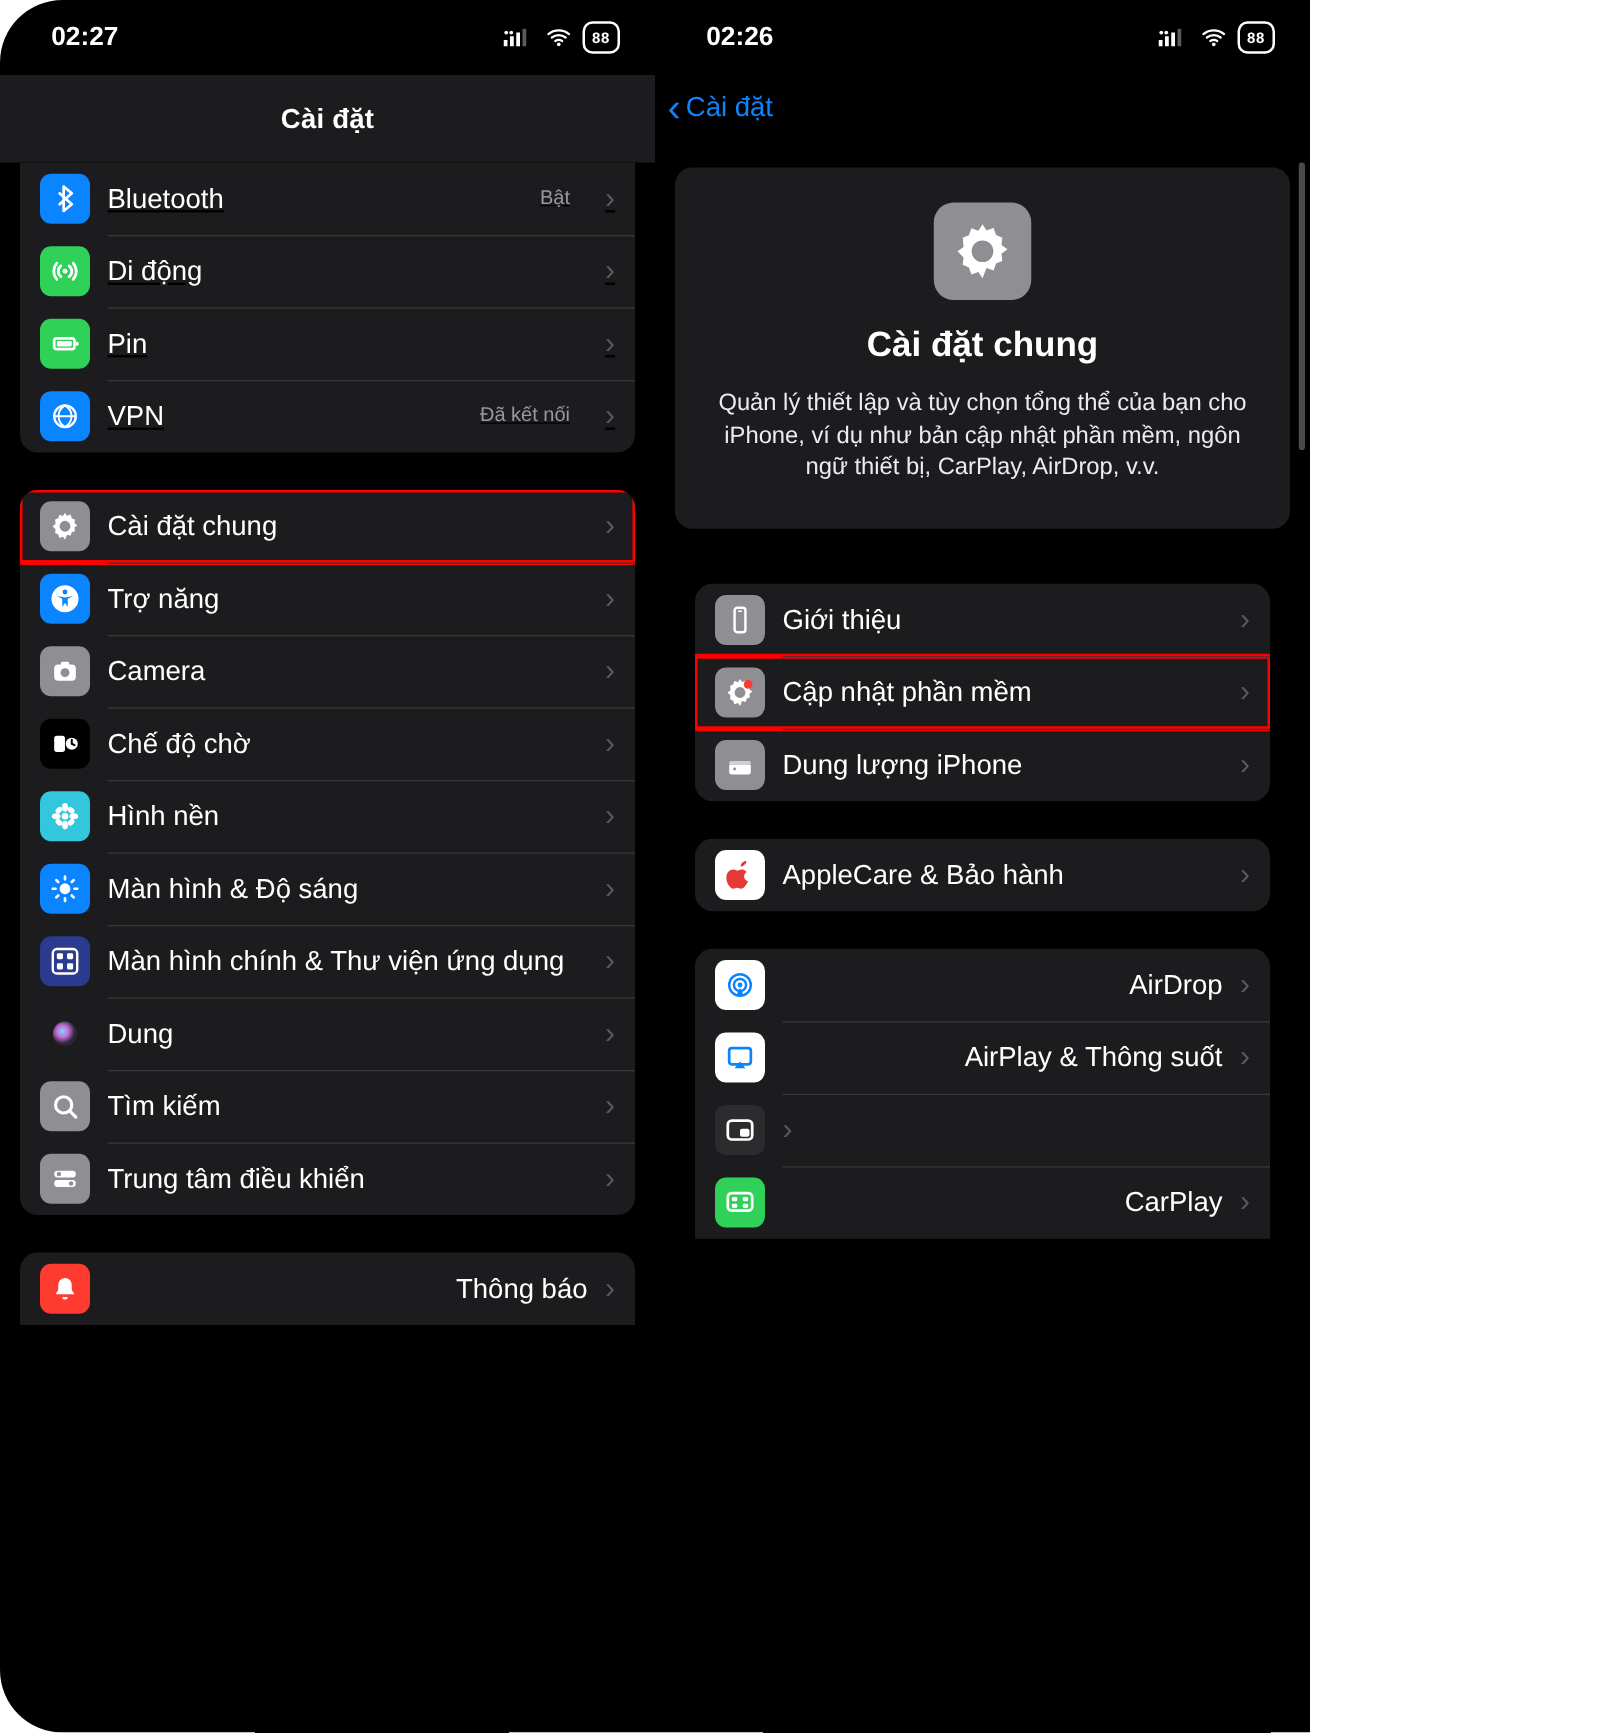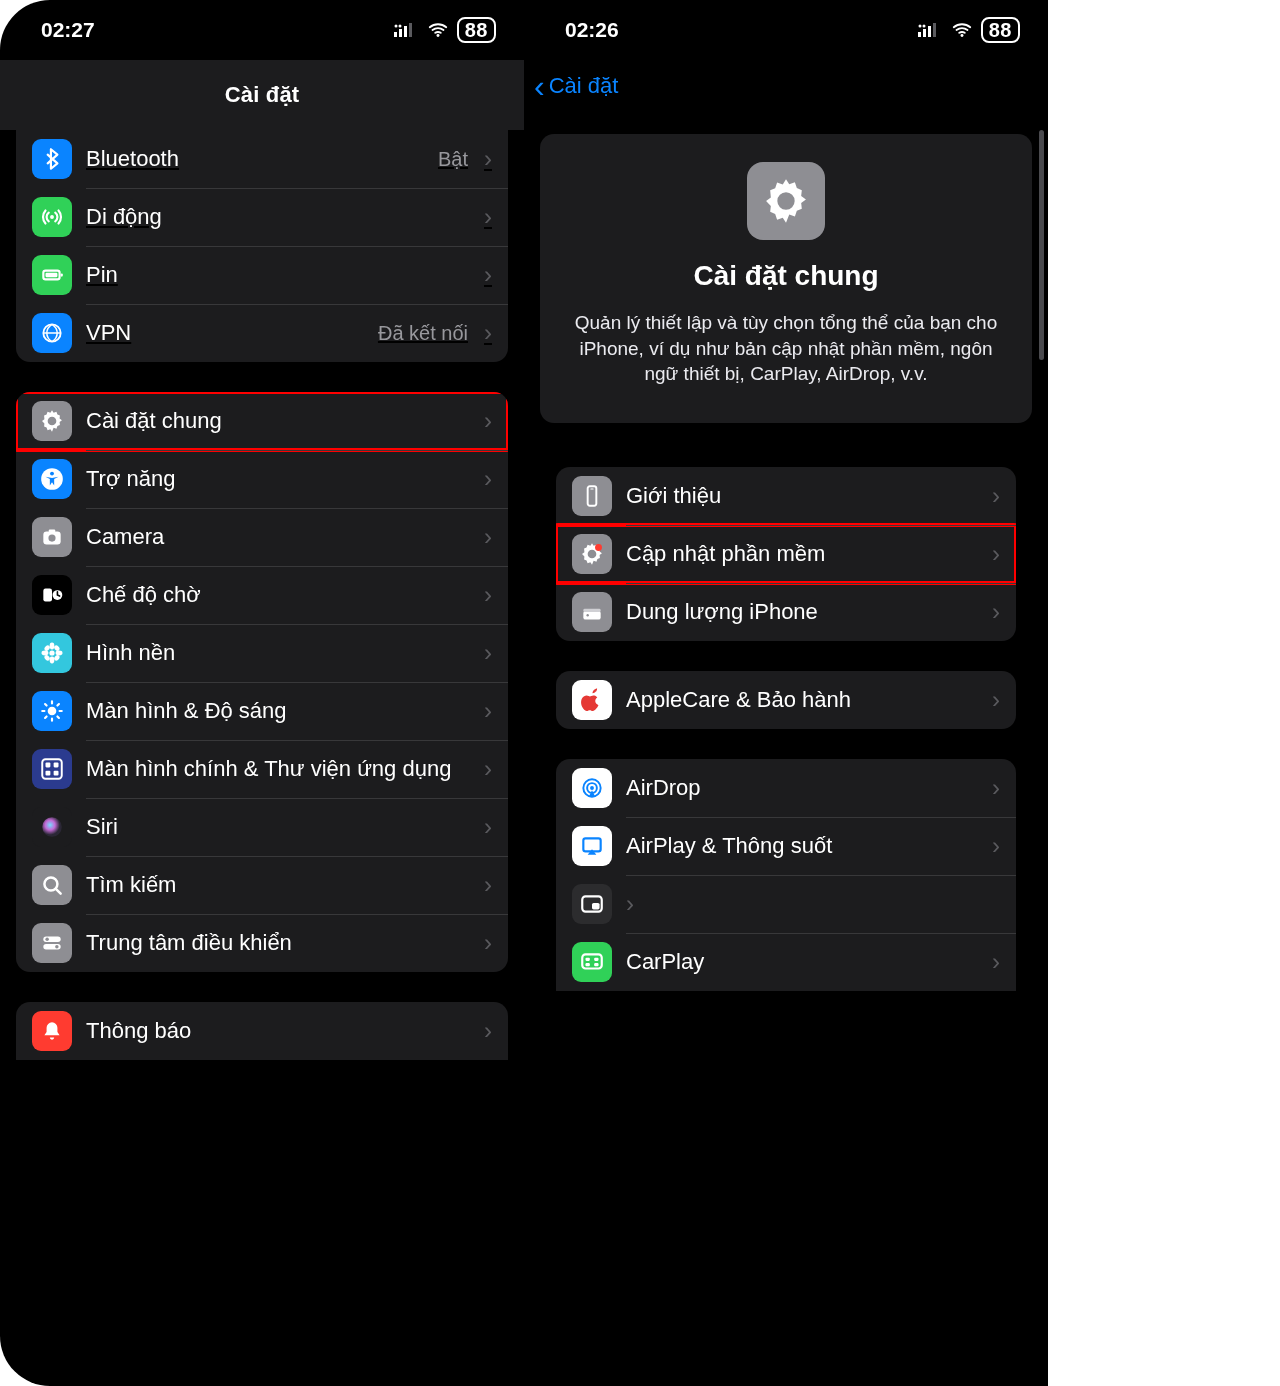--- a/index.html
+++ b/index.html
@@ -2,45 +2,45 @@
 <html><head>
 <meta charset="utf-8">
 <style>
   html, body { margin:0; padding:0; background:#fff; font-family:-apple-system,"SF Pro Text","Helvetica Neue",Arial,sans-serif; }
   .canvas { width:1280px; height:1386px; display:flex; gap:0; background:#fff; }
   .phone { width:524px; height:1386px; background:#000; position:relative; overflow:hidden; }
   .phone-left { border-radius:50px 0 0 50px; }
   .phone-right {}
   .sb { position:absolute; top:0; left:13px; right:0; height:60px; display:flex; align-items:center; justify-content:space-between; padding:0 28px; color:#fff; font-weight:600; font-size:21px; z-index:5; }
   .sb .right { display:flex; align-items:center; gap:8px; }
-  .pill { display:inline-flex; align-items:center; justify-content:center; border:2px solid #fff; border-radius:8px; padding:1px 6px; font-size:20px; height:20px; letter-spacing:0.5px; font-weight:700;}
+  .pill { display:inline-flex; align-items:center; justify-content:center; border:2px solid #fff; border-radius:8px; padding:1px 6px; font-size:12px; height:20px; letter-spacing:0.5px; font-weight:700;}
   .icon { display:inline-block; }
   .header-left { position:absolute; top:60px; left:0; right:0; height:70px; background:#1c1c1e; display:flex; align-items:center; justify-content:center; color:#fff; font-size:22px; font-weight:600; letter-spacing:0.2px; }
   .content-left { position:absolute; top:130px; left:0; right:0; bottom:0; overflow:hidden; padding:0; }
   .group { margin:0 16px 30px 16px; background:#1c1c1e; border-radius:14px; overflow:hidden; }
   .group.first { margin-top:0; border-top-left-radius:0; border-top-right-radius:0;text-decoration:underline;}
   .row { display:flex; align-items:center; padding:0 16px; min-height:58px; gap:14px; position:relative; color:#fff; font-size:22px; }
   .row + .row::before { content:""; position:absolute; top:0; left:70px; right:0; height:1px; background:#38383a; }
   .ic { width:40px; height:40px; border-radius:9px; display:flex; align-items:center; justify-content:center; flex:0 0 40px; }
   .label { flex:1 1 auto; min-width:0; color:#fff; }
   .label.two { line-height:1.2; }
-  .value { color:#98989d; font-size:20px; margin-right:2px;text-align:right; }
+  .value { color:#98989d; font-size:16px; margin-right:14px;text-align:right; }
   .chev { color:#5a5a5e; font-size:24px; font-weight:300; }
   .highlight-red { outline:4px solid #ff0000; outline-offset:-2px; border-radius:2px;}
   
   .back { position:absolute; top:70px; left:10px; display:flex; align-items:center; gap:4px; color:#0a84ff; font-size:22px; font-weight:400; z-index:3;}
   .back .chev-left { font-size:32px; line-height:1; font-weight:300;}
   .content-right { position:absolute; top:130px; left:0; right:0; bottom:0; padding:0 16px; overflow:hidden;}
   .hero { background:#1c1c1e; border-radius:14px; margin:4px 0 44px 0; padding:28px 26px 36px 26px; text-align:center; color:#fff;}
   .hero-ic { width:78px; height:78px; border-radius:16px; background:#8e8e93; margin:0 auto 20px auto; display:flex; align-items:center; justify-content:center;}
   .hero h1{ margin:0 0 18px 0; font-size:28px; font-weight:700;}
   .hero p { margin:0; font-size:19px; line-height:1.35; color:#ebebf0; }
   .scrollbar-right { position:absolute; right:4px; top:130px; width:5px; height:230px; background:#4a4a4e; border-radius:3px;}
   svg { display:block; }
-  .partial-bottom { margin-bottom:0; }
+  .partial-bottom { margin-bottom:0;text-align:right; }
 </style>
 </head>
 <body>
 
 <svg width="0" height="0" style="position:absolute">
  <defs>
   <g id="i-bt">
         <path d="M11 3 L11 21 L17 16 L8 8 M11 3 L17 8 L8 16" fill="none" stroke="#fff" stroke-width="2" stroke-linejoin="round" stroke-linecap="round"></path>
       </g>
   <g id="i-antenna">
@@ -309,21 +309,21 @@
             </div>
             <div class="label two">Màn hình chính &amp; Thư viện ứng dụng</div>
             <div class="chev">›</div>
           </div>
           <div class="row">
             <div class="ic" style="background:#1c1c1e">
               <svg width="26" height="26" viewBox="0 0 24 24">
                 <use href="#i-siri"></use>
               </svg>
             </div>
-            <div class="label">Siri</div>
+            <div class="label">Dung</div>
             <div class="chev">›</div>
           </div>
           <div class="row">
             <div class="ic" style="background:#8e8e93">
               <svg width="26" height="26" viewBox="0 0 24 24">
                 <use href="#i-search"></use>
               </svg>
             </div>
             <div class="label">Tìm kiếm</div>
             <div class="chev">›</div>

